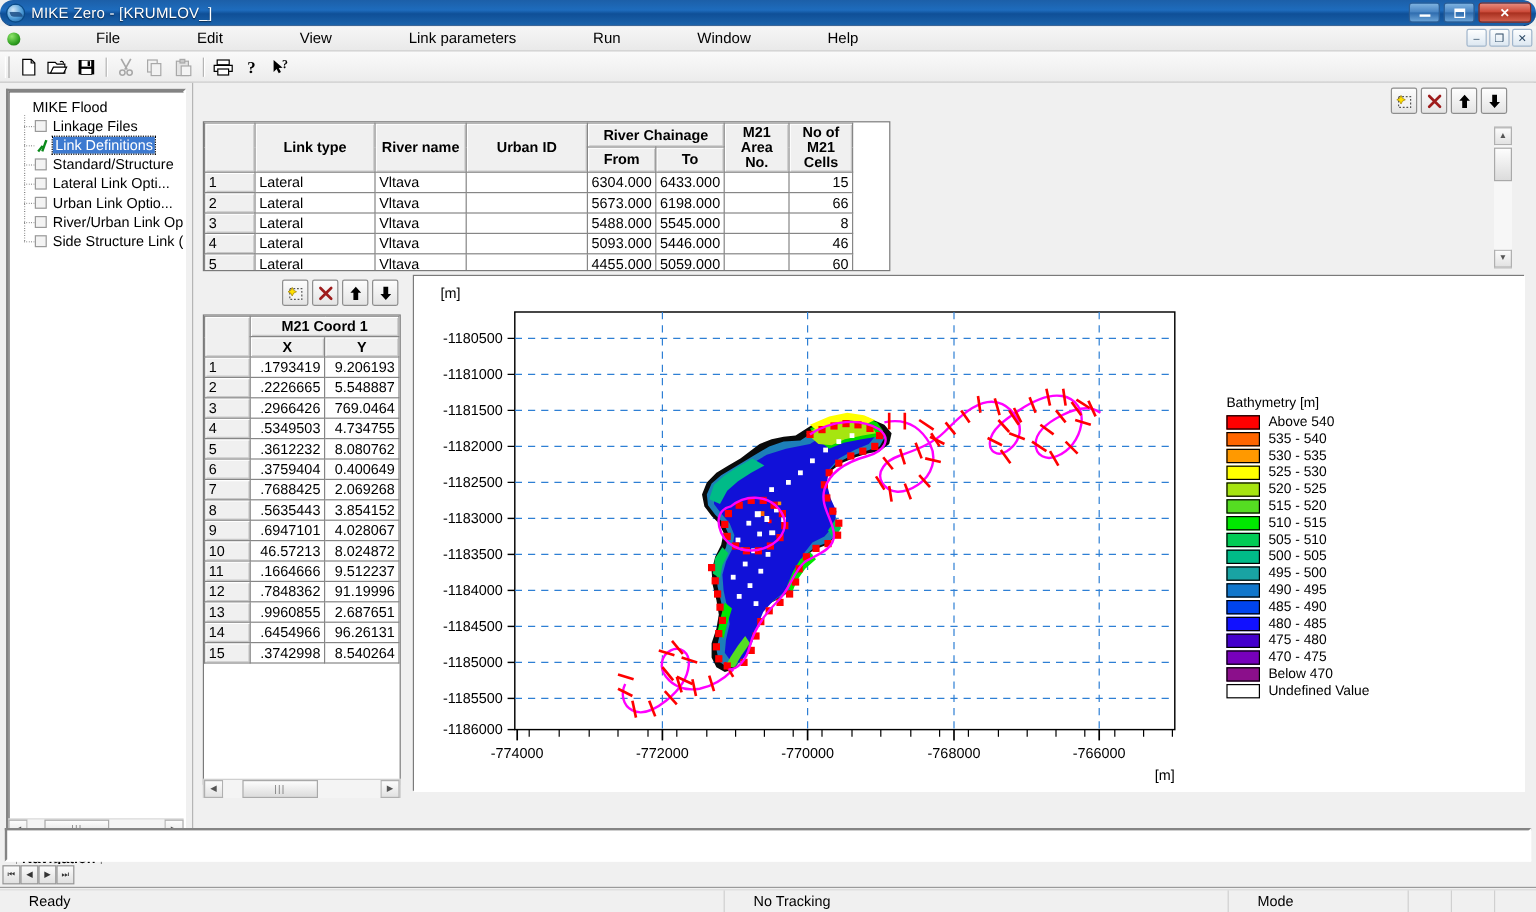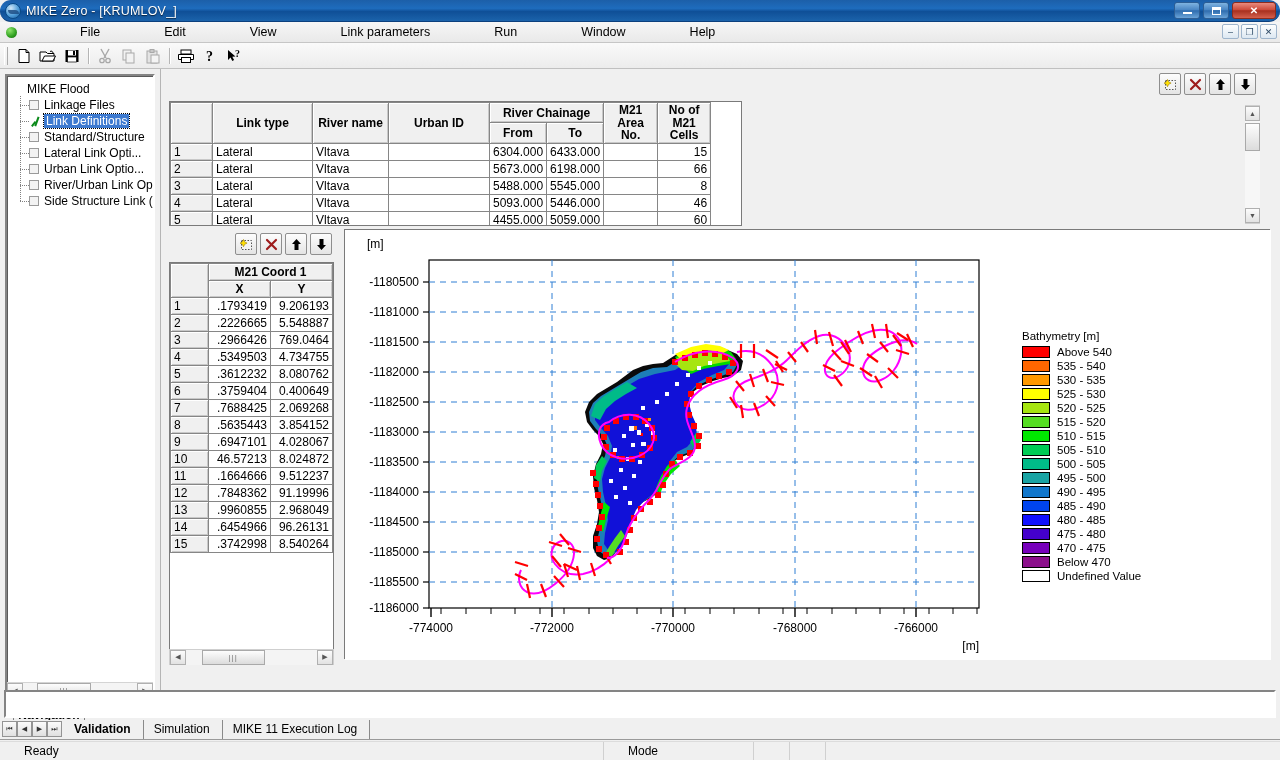--- a/index.html
+++ b/index.html
@@ -642,21 +642,21 @@
               <td class="num">9.512237</td>
             </tr>
           <tr>
               <td class="rowhdr">12</td>
               <td class="num">.7848362</td>
               <td class="num">91.19996</td>
             </tr>
           <tr>
               <td class="rowhdr">13</td>
               <td class="num">.9960855</td>
-              <td class="num">2.968049</td>
+              <td class="num">2.687651</td>
             </tr>
           <tr>
               <td class="rowhdr">14</td>
               <td class="num">.6454966</td>
               <td class="num">96.26131</td>
             </tr>
           <tr>
               <td class="rowhdr">15</td>
               <td class="num">.3742998</td>
               <td class="num">8.540264</td>
@@ -1048,26 +1048,22 @@
 
 <div class="output-pane"></div>
 
 <div class="tabstrip">
   <div class="tab-navbtns">
     <div class="tnb">⏮</div>
     <div class="tnb">◀</div>
     <div class="tnb">▶</div>
     <div class="tnb">⏭</div>
   </div>
-  <div class="tabs">
-    <div class="tab active"><span>Validation</span></div>
-    <div class="tab"><span>Simulation</span></div>
-    <div class="tab"><span>MIKE 11 Execution Log</span></div>
-  </div>
 </div>
 
 <div class="statusbar">
   <div class="sb-cell" style="width:604px;">Ready</div>
+  <div class="sb-cell" style="width:420px;">No Tracking</div>
   <div class="sb-cell" style="width:150px;">Mode</div>
   <div class="sb-cell" style="width:36px;"></div>
   <div class="sb-cell" style="width:36px;"></div>
   <div class="sb-cell" style="width:34px; border-right:none;"></div>
 </div>
 
 </body></html>

